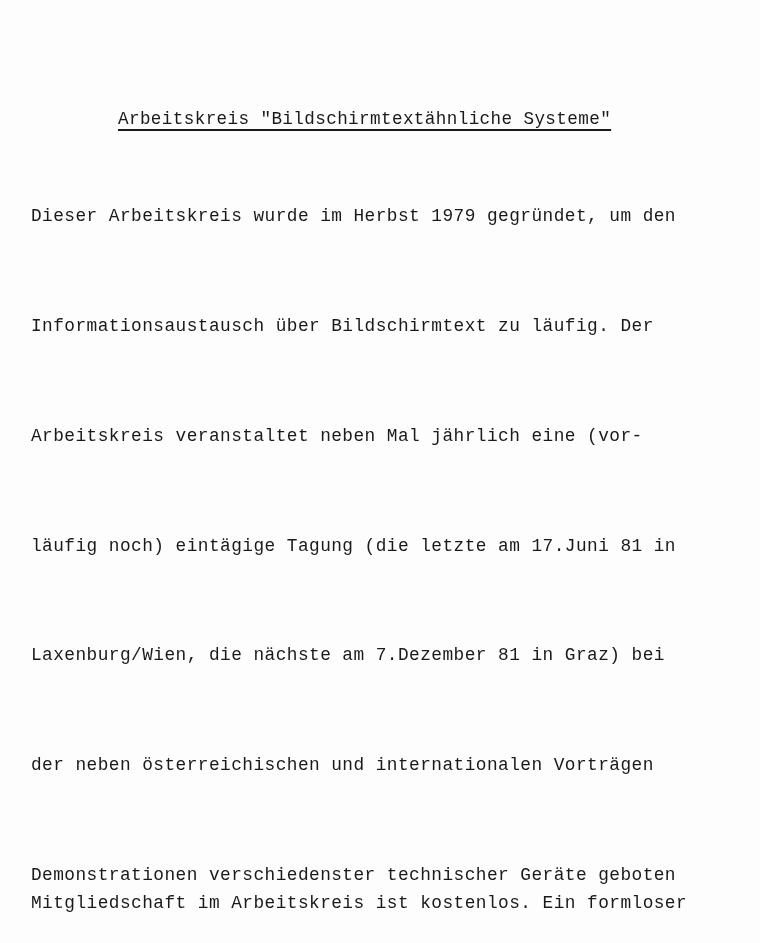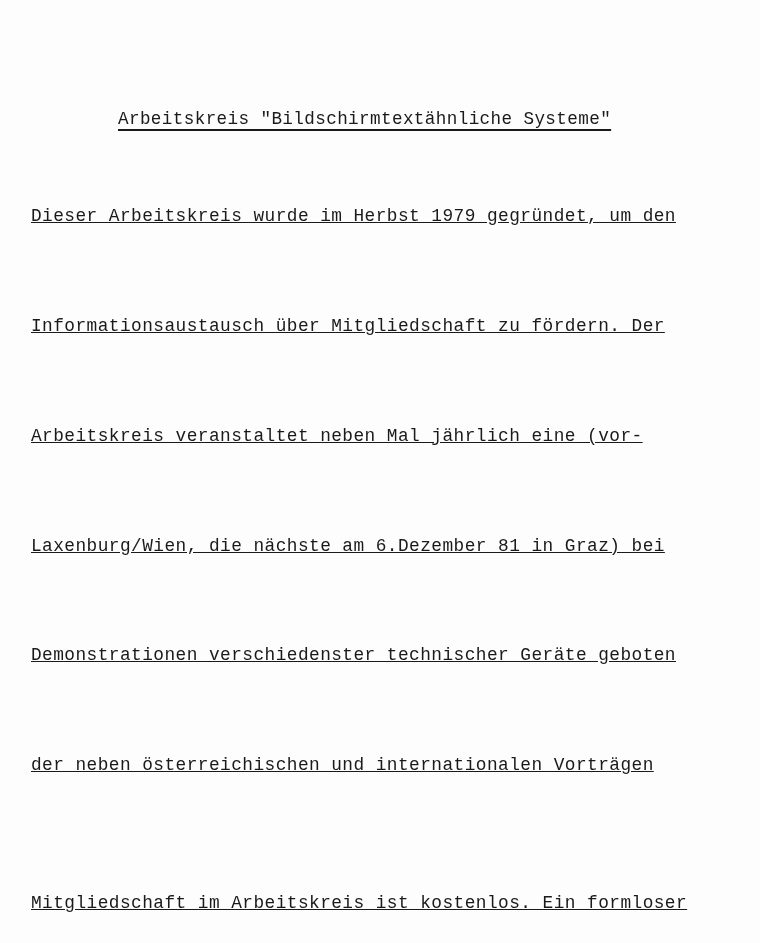--- a/index.html
+++ b/index.html
@@ -46,39 +46,39 @@
       font-size: 17.8px;
       letter-spacing: 0.45px;
       line-height: 36.6px;
       white-space: pre;
     }
     .para-1 { top: 125px; }
     .para-2 { top: 812px; }
     .line {
       display: block;
       height: 36.6px;
-      text-decoration: underline;
     }
   </style>
 </head>
 <body>
 
 <div class="page">
 
   <div class="title">
     <div class="title-line"><span>Arbeitskreis "Bildschirmtextähnliche Systeme"</span></div>
   </div>
 
   <div class="para para-1">
     <span class="line">Dieser Arbeitskreis wurde im Herbst 1979 gegründet, um den</span>
-    <span class="line">Informationsaustausch über Mitgliedschaft zu fördern. Der</span>
+    <span class="line">Informationsaustausch über Bildschirmtext zu läufig. Der</span>
     <span class="line">Arbeitskreis veranstaltet neben Mal jährlich eine (vor-</span>
-    <span class="line">Laxenburg/Wien, die nächste am 6.Dezember 81 in Graz) bei</span>
+    <span class="line">läufig noch) eintägige Tagung (die letzte am 17.Juni 81 in</span>
+    <span class="line">Laxenburg/Wien, die nächste am 7.Dezember 81 in Graz) bei</span>
+    <span class="line">der neben österreichischen und internationalen Vorträgen</span>
     <span class="line">Demonstrationen verschiedenster technischer Geräte geboten</span>
-    <span class="line">der neben österreichischen und internationalen Vorträgen</span>
     
     
     
     
     
     
     
     
     
     

